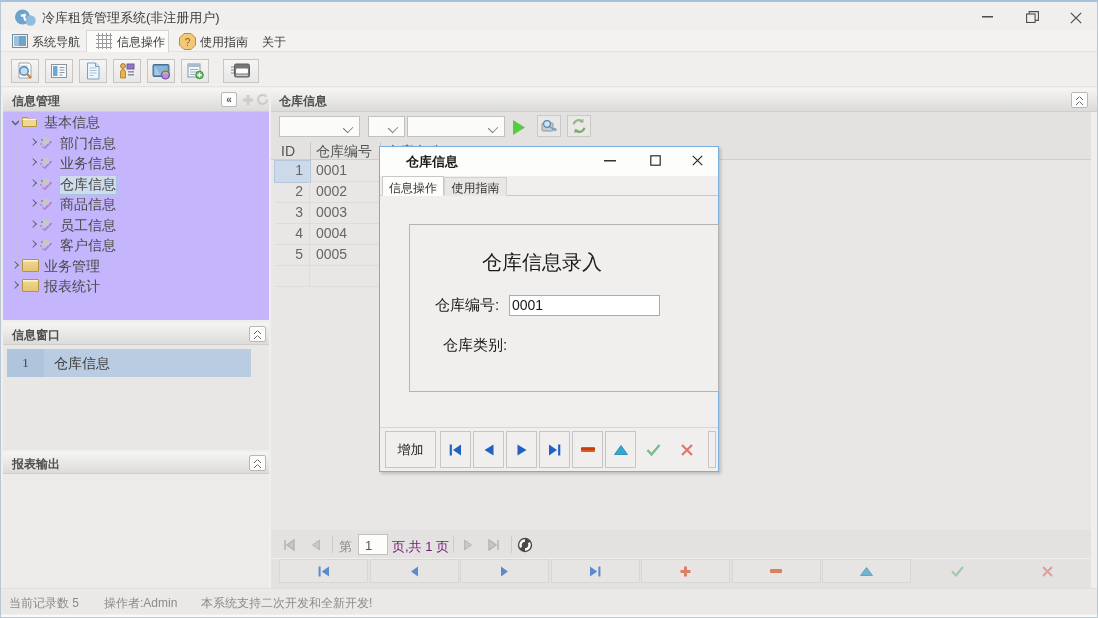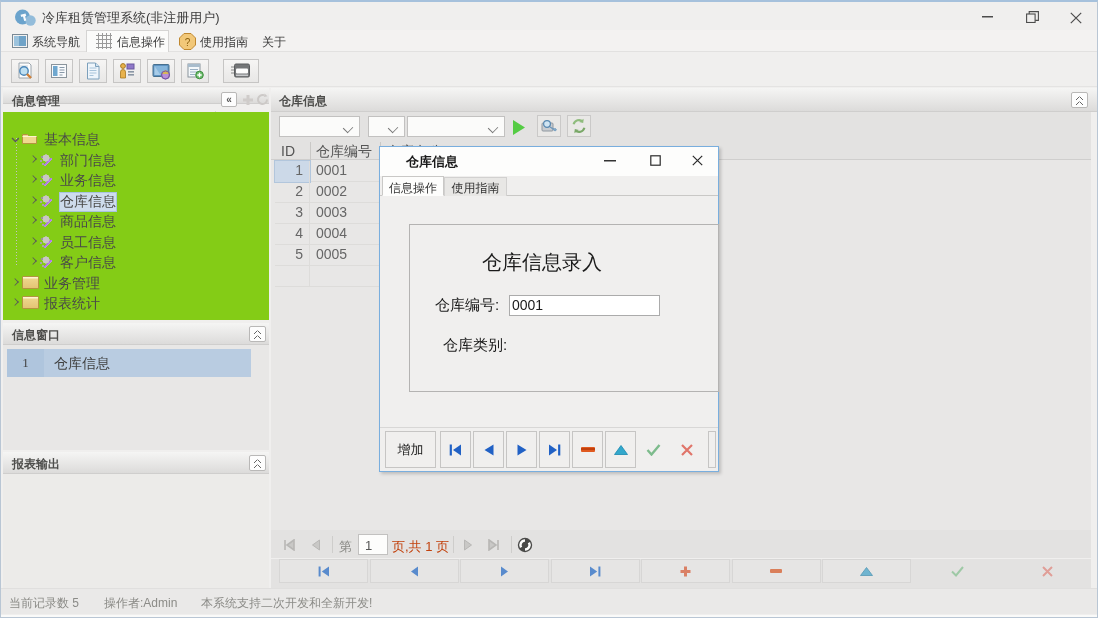--- a/index.html
+++ b/index.html
@@ -140,31 +140,31 @@
  <div class="tbtn" style="left:222px;width:36px">
   <svg width="22" height="18" viewBox="0 0 22 18">
         <path d="M1 5 l3 0 M1 8 h3 M1 11 h3" stroke="#888"></path>
         <rect x="4.5" y="2" width="15" height="13" rx="1.5" fill="#747678" stroke="#5a5c5e"></rect>
         <rect x="6" y="6.5" width="12" height="5" rx="1" fill="#fdfdfd"></rect>
         <rect x="6" y="12.5" width="12" height="1.6" fill="#c8cacc"></rect>
       </svg>
  </div>
 </div>
 
-<div class="abs phdr" style="left:2px;top:86px;width:266px;height:16px;padding:5px 0 0 9px">信息管理
+<div class="abs phdr" style="left:2px;top:86px;width:266px;height:24px;padding:5px 0 0 9px">信息管理
  <span class="abs" style="left:218px;top:4px;width:16px;height:15px;background:#fdfdfd;border:1px solid #b9b8b7;border-radius:2px;color:#555;font-size:10px;text-align:center;line-height:13px;font-weight:bold">«</span>
  <svg class="abs" style="left:238px;top:5px" width="14" height="14">
       <path d="M5.5 2 h3 v3.5 H12 v3 H8.5 V12 h-3 V8.5 H2 v-3 h3.5 Z" fill="#cfccca"></path>
     </svg>
  <svg class="abs" style="left:253px;top:5px" width="13" height="13" viewBox="0 0 13 13" fill="none" stroke="#ccc9c7" stroke-width="2">
       <path d="M11 6.5 A4.5 4.5 0 1 1 8 2.3"></path>
       <path d="M8.5 0.5 L8 4 L11.5 3.2" fill="#ccc9c7" stroke="none"></path>
     </svg>
 </div>
-<div class="abs" id="tree" style="left:2px;top:110px;width:266px;height:208px;background:#84cc16;padding-top:17px">
+<div class="abs" id="tree" style="left:2px;top:110px;width:266px;height:208px;background:#c4b5fd;padding-top:0">
     <div style="position:absolute;left:13px;top:26px;width:1px;height:127px;background:repeating-linear-gradient(#c6c4c2 0 1px,transparent 1px 3px)"></div>
  <div class="trow">
       <svg class="carr" style="left:8px;top:6px" width="9" height="9">
         <path d="M1 3 L4.5 6.5 L8 3" fill="none" stroke="#5a5a5a" stroke-width="1.4"></path>
       </svg>
       <svg class="carr" style="left:19px;top:3px;width:16px;height:13px" viewBox="0 0 16 13">
         <path d="M0.5 2.5 v9 h14 v-7 h-7 l-2-2 Z" fill="#efd98e" stroke="#b39440"></path>
         <path d="M0.5 4.5 h14" stroke="#fdf4cf"></path>
       </svg>
       <span style="position:absolute;left:41px;top:2px">基本信息</span>
@@ -275,21 +275,21 @@
 <div class="abs" id="pager" style="left:270px;top:528px;width:820px;height:28px;background:#e3e2e1">
  <svg class="pgi" style="left:12px" width="13" height="12" viewBox="0 0 13 12">
       <path d="M2 1 v10 M11 1 L4 6 L11 11 Z" stroke="#b8b7b5" fill="#c9c8c6" stroke-width="1.6"></path>
     </svg>
  <svg class="pgi" style="left:40px" width="10" height="12" viewBox="0 0 10 12">
       <path d="M8.5 1 L1.5 6 L8.5 11 Z" stroke="#b8b7b5" fill="#c9c8c6"></path>
     </svg>
  <span class="abs" style="left:61px;top:6px;width:1px;height:17px;background:#cecdcb"></span>
  <span class="abs" style="left:68px;top:8px;font-size:13px;color:#8a8a86">第</span>
  <span class="abs" style="left:87px;top:4px;width:30px;height:21px;background:#fdfdfc;border:1px solid #c2c1c0;font-size:13px;color:#555;padding:3px 0 0 6px;box-sizing:border-box">1</span>
- <span class="abs" style="left:121px;top:8px;font-size:13px;color:#c2410c">页,共 1 页</span>
+ <span class="abs" style="left:121px;top:8px;font-size:13px;color:#701a75">页,共 1 页</span>
  <span class="abs" style="left:182px;top:6px;width:1px;height:17px;background:#cecdcb"></span>
  <svg class="pgi" style="left:192px" width="10" height="12" viewBox="0 0 10 12">
       <path d="M1.5 1 L8.5 6 L1.5 11 Z" stroke="#b8b7b5" fill="#c9c8c6"></path>
     </svg>
  <svg class="pgi" style="left:216px" width="13" height="12" viewBox="0 0 13 12">
       <path d="M11 1 v10 M2 1 L9 6 L2 11 Z" stroke="#b8b7b5" fill="#c9c8c6" stroke-width="1.6"></path>
     </svg>
  <span class="abs" style="left:240px;top:6px;width:1px;height:17px;background:#cecdcb"></span>
  <svg class="pgi" style="left:246px;top:7px" width="16" height="16" viewBox="0 0 16 16">
       <circle cx="8" cy="8" r="7.2" fill="#4a4a48"></circle>

